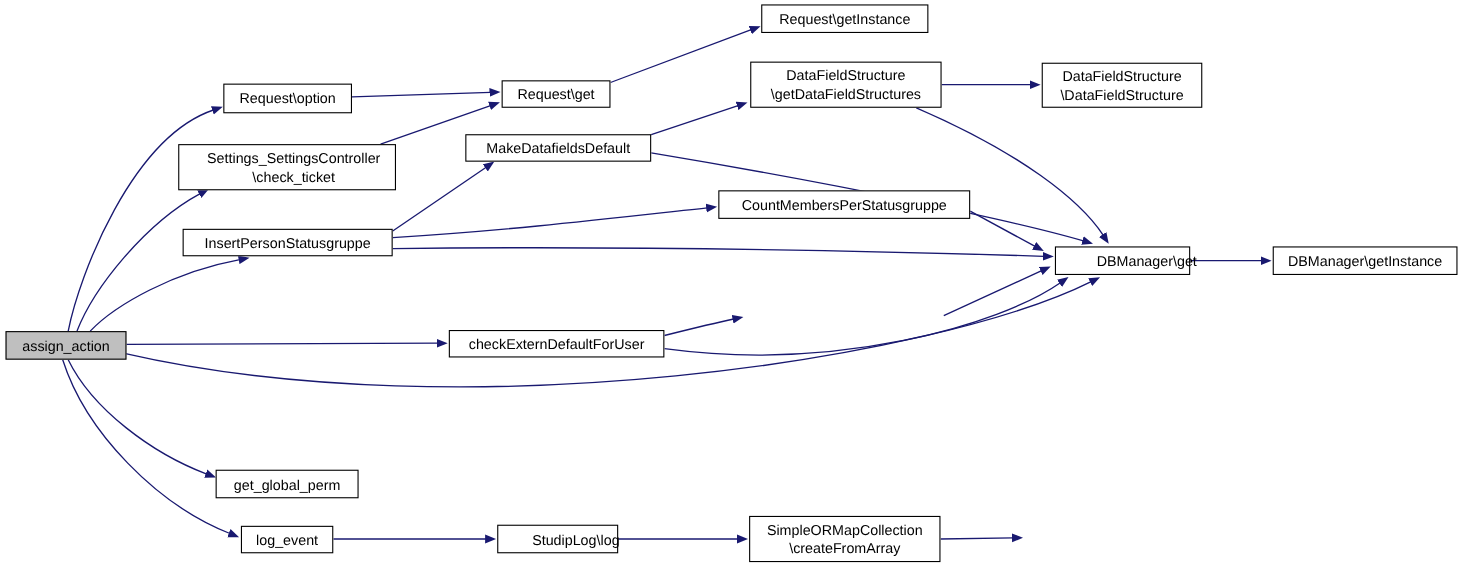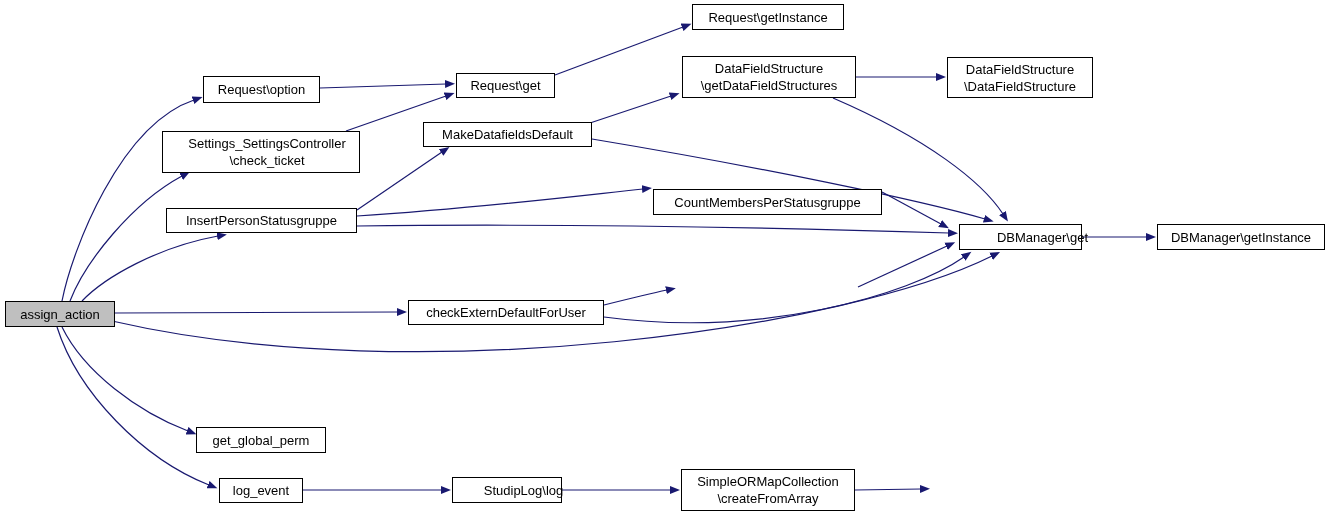--- a/index.html
+++ b/index.html
@@ -65,21 +65,21 @@
   <div class="node" style="left:162px;top:131px;width:198px;height:42px;padding-left:12px;">Settings_SettingsController
 \check_ticket</div>
   <div class="node" style="left:166px;top:208px;width:191px;height:25px;">InsertPersonStatusgruppe</div>
   <div class="node" style="left:456px;top:73px;width:99px;height:25px;">Request\get</div>
   <div class="node" style="left:692px;top:4px;width:152px;height:26px;">Request\getInstance</div>
   <div class="node" style="left:423px;top:122px;width:169px;height:25px;">MakeDatafieldsDefault</div>
   <div class="node" style="left:682px;top:56px;width:174px;height:42px;">DataFieldStructure
 \getDataFieldStructures</div>
   <div class="node" style="left:947px;top:57px;width:146px;height:41px;">DataFieldStructure
 \DataFieldStructure</div>
-  <div class="node" style="left:653px;top:173px;width:229px;height:26px;margin-top:16px;">CountMembersPerStatusgruppe</div>
+  <div class="node" style="left:653px;top:173px;width:229px;height:26px;">CountMembersPerStatusgruppe</div>
   <div class="node" style="left:959px;top:224px;width:123px;height:26px;padding-left:44px;">DBManager\get</div>
   <div class="node" style="left:1157px;top:224px;width:168px;height:26px;">DBManager\getInstance</div>
   <div class="node" style="left:408px;top:300px;width:196px;height:25px;">checkExternDefaultForUser</div>
   <div class="node" style="left:196px;top:427px;width:130px;height:26px;">get_global_perm</div>
   <div class="node" style="left:219px;top:478px;width:84px;height:25px;">log_event</div>
   <div class="node" style="left:452px;top:477px;width:110px;height:26px;padding-left:33px;">StudipLog\log</div>
   <div class="node" style="left:681px;top:469px;width:174px;height:42px;">SimpleORMapCollection
 \createFromArray</div>
 
 </div>

